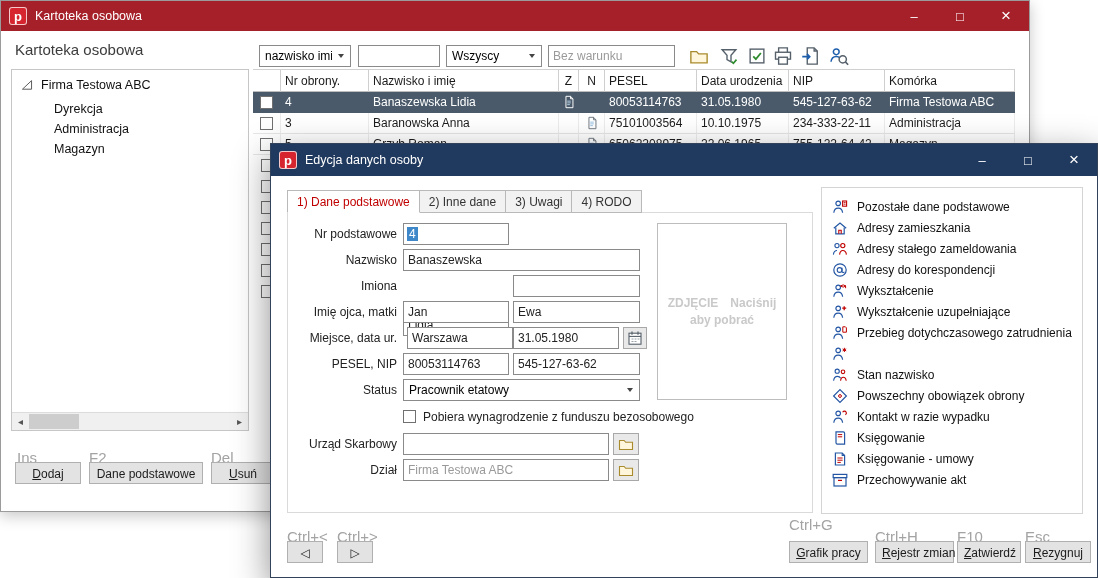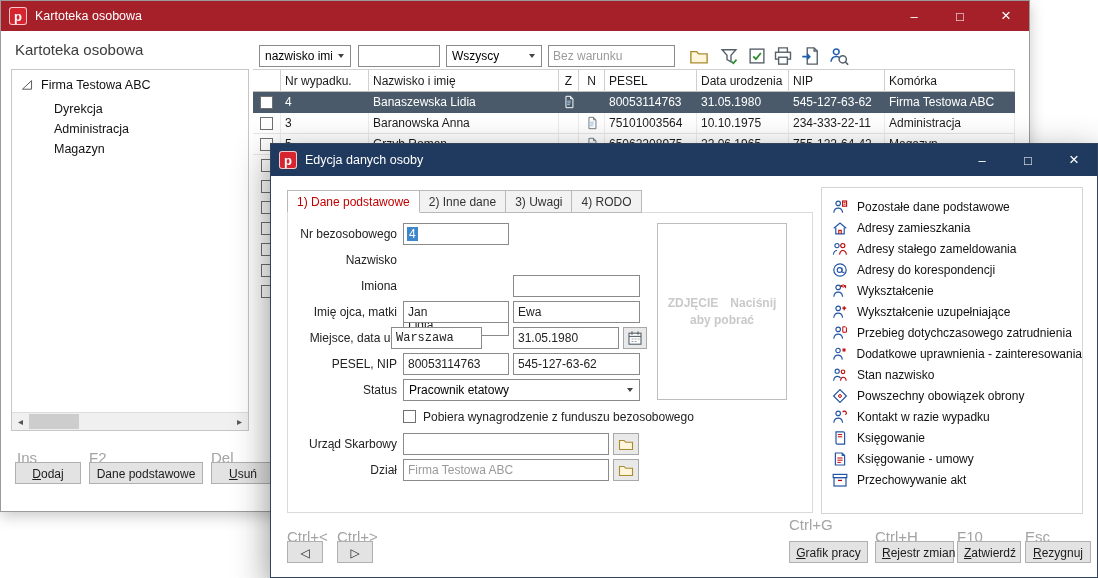--- a/index.html
+++ b/index.html
@@ -161,21 +161,21 @@
         <div class="ts-track">
             <div class="ts-thumb"></div>
           </div>
         <span class="ts-btn">▸</span>
       </div>
     </div>
 
     <div class="table">
       <div class="trow thead">
         <div class="td cbcell"></div>
-        <div class="td">Nr wypadku.</div>
+        <div class="td">Nr obrony.</div>
         <div class="td">Nazwisko i imię</div>
         <div class="td tc">Z</div>
         <div class="td tc">N</div>
         <div class="td">PESEL</div>
         <div class="td">Data urodzenia</div>
         <div class="td">NIP</div>
         <div class="td">Komórka</div>
       </div>
 
       <div class="trow sel">
@@ -307,37 +307,38 @@
     </div>
 
     <div class="tabs">
       <div class="tab active">1) Dane podstawowe</div>
       <div class="tab">2) Inne dane</div>
       <div class="tab">3) Uwagi</div>
       <div class="tab">4) RODO</div>
     </div>
     <div class="tabpanel"></div>
 
-    <span class="flabel" style="top:83px">Nr bezosobowego</span>
+    <span class="flabel" style="top:83px">Nr podstawowe</span>
     <div class="finput" style="left:132px;top:79px;width:106px">
       <span class="selhl">4</span>
     </div>
 
     <span class="flabel" style="top:109px">Nazwisko</span>
+    <input class="tinput" style="left: 132px; top: 105px; width: 237px;" value="Banaszewska">
 
     <span class="flabel" style="top:135px">Imiona</span>
     <input class="tinput" style="left: 132px; top: 131px; width: 106px; margin-top: 39px;" value="Lidia">
     <input class="tinput" style="left: 242px; top: 131px; width: 127px;" value="">
 
     <span class="flabel" style="top:161px">Imię ojca, matki</span>
     <input class="tinput" style="left: 132px; top: 157px; width: 106px;" value="Jan">
     <input class="tinput" style="left: 242px; top: 157px; width: 127px;" value="Ewa">
 
     <span class="flabel" style="top:187px">Miejsce, data ur.</span>
-    <input class="tinput" style="left: 120px; top: 183px; width: 91px; font-family: Liberation Mono, monospace;" value="Warszawa">
+    <input class="tinput" style="left: 136px; top: 183px; width: 106px;" value="Warszawa">
     <input class="tinput" style="left: 242px; top: 183px; width: 106px;" value="31.05.1980">
     <span class="sq-btn" style="left:352px;top:183px;width:24px">
         <span class="icon i16">
           <svg viewBox="0 0 16 16" xmlns="http://www.w3.org/2000/svg">
             <rect x="2" y="3.2" width="12" height="11" fill="#fff" stroke="#55606A" stroke-width="1.1"></rect>
             <path d="M2 6.4h12" stroke="#55606A" stroke-width="1.1"></path>
             <path d="M5 1.6v3.2M11 1.6v3.2" stroke="#55606A" stroke-width="1.2"></path>
             <path d="M4.5 9h2M7.5 9h2M10.5 9h2M4.5 11.5h2M7.5 11.5h2" stroke="#9AA2AA" stroke-width="1"></path>
           </svg>
         </span>
@@ -456,21 +457,20 @@
           <span>Przebieg dotychczasowego zatrudnienia</span>
         </div>
       <div class="side-item">
           <span class="icon i16">
             <svg viewBox="0 0 16 16" xmlns="http://www.w3.org/2000/svg">
               <circle cx="6.2" cy="4.4" r="2.3" fill="none" stroke="#2456A4" stroke-width="1.2"></circle>
               <path d="M1.8 13.8c.3-3 2.1-4.6 4.4-4.6 2.3 0 4.1 1.6 4.4 4.6" fill="none" stroke="#2456A4" stroke-width="1.2"></path>
               <path d="M12.4 1.8v4.2M10.6 2.9l3.6 2M14.2 2.9l-3.6 2" fill="none" stroke="#C00000" stroke-width="1"></path>
             </svg>
           </span>
-          <span>Dodatkowe uprawnienia - zainteresowania</span>
         </div>
       <div class="side-item">
           <span class="icon i16">
             <svg viewBox="0 0 16 16" xmlns="http://www.w3.org/2000/svg">
               <circle cx="5.2" cy="4.2" r="2.1" fill="none" stroke="#2456A4" stroke-width="1.1"></circle>
               <circle cx="11" cy="4.8" r="1.8" fill="none" stroke="#C00000" stroke-width="1.1"></circle>
               <path d="M1.6 13.8c.3-2.9 1.9-4.4 3.9-4.4 1.4 0 2.5.7 3.2 1.9" fill="none" stroke="#2456A4" stroke-width="1.1"></path>
               <path d="M8.6 13.8c.2-2.3 1.3-3.5 2.7-3.5 1.5 0 2.6 1.2 2.9 3.5" fill="none" stroke="#C00000" stroke-width="1.1"></path>
             </svg>
           </span>

